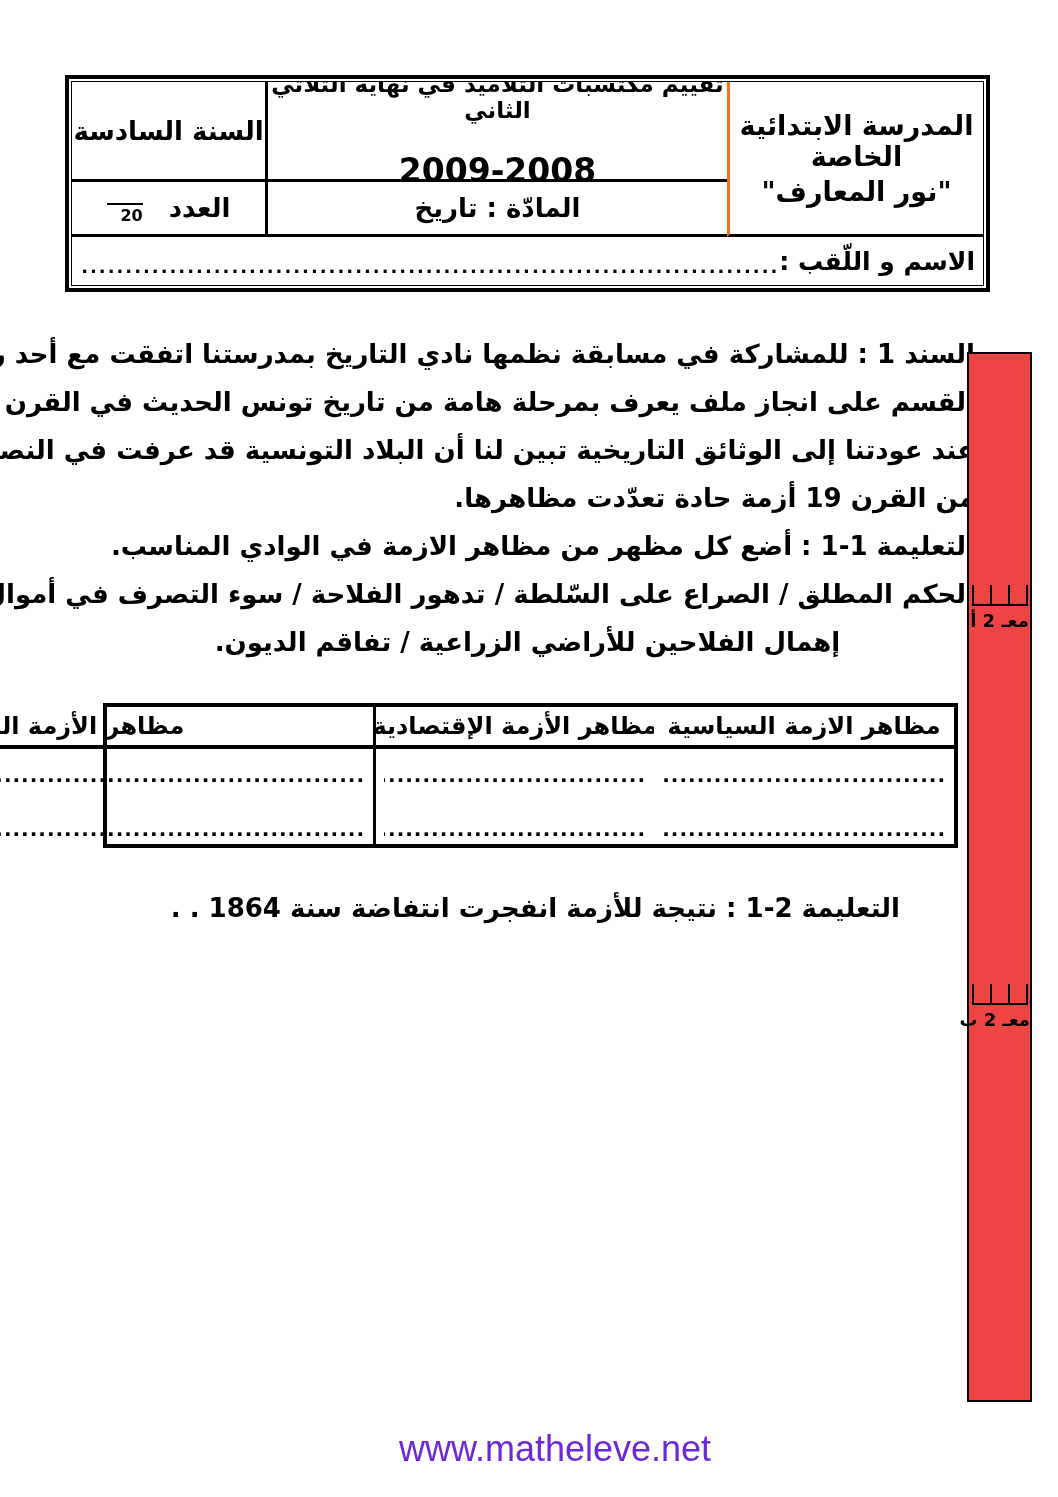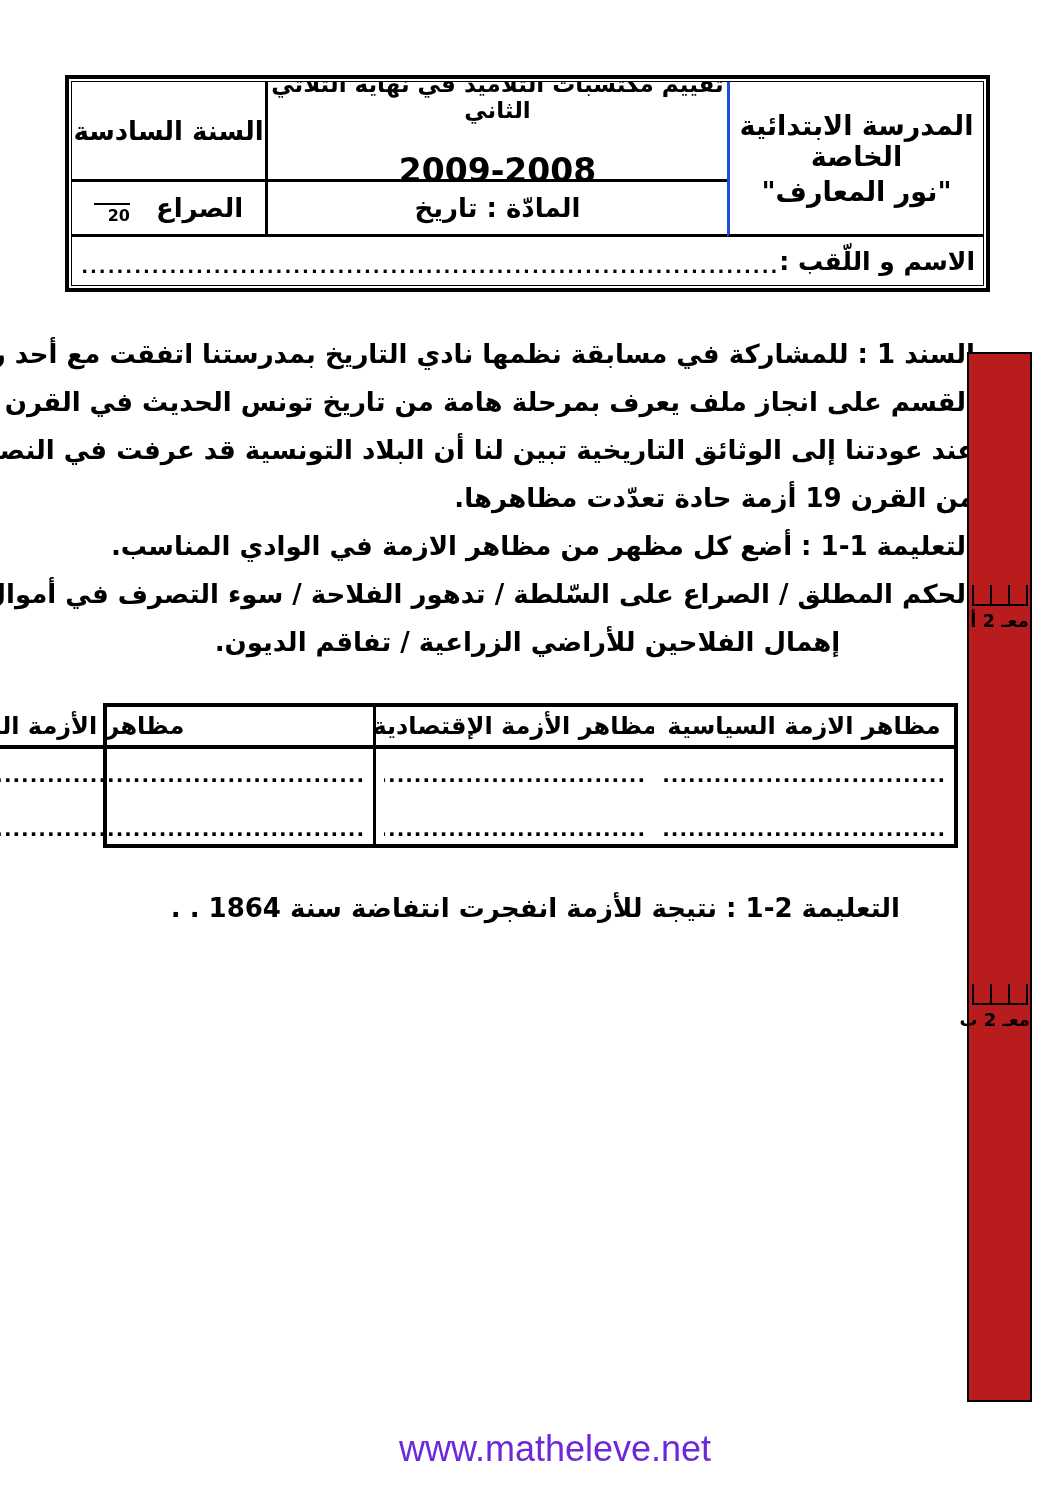--- a/index.html
+++ b/index.html
@@ -26,21 +26,21 @@
     margin:2px; border:1px solid #000;
     height:calc(100% - 4px);
     display:grid;
     direction:rtl;
     grid-template-columns:256px 462px 1fr;
     grid-template-rows:100px 55px 1fr;
   }
   .cell { overflow:hidden; }
   .cell-school {
     grid-column:1; grid-row:1 / 3;
-    border-left:3px solid #1d4ed8; border-bottom:3px solid #000;
+    border-left:3px solid #f97316; border-bottom:3px solid #000;
     display:flex; flex-direction:column; justify-content:center; align-items:center;
     gap:4px; font-size:27px; font-weight:bold; text-align:center;
   }
   .cell-eval {
     grid-column:2; grid-row:1;
     border-left:3px solid #000; border-bottom:3px solid #000;
     display:flex; flex-direction:column; justify-content:center; align-items:center;
     gap:28px; text-align:center;
   }
   .eval-title { font-size:23px; font-weight:bold; }
@@ -117,21 +117,21 @@
     position:absolute; left:80px; top:893px; width:820px;
     direction:rtl; text-align:right;
     font-size:26px; font-weight:bold; white-space:nowrap;
   }
 
   
   .margin-strip {
     position:absolute; left:967px; top:352px;
     width:65px; height:1050px;
     border:2px solid #000;
-    background:#b91c1c;
+    background:#ef4444;
   }
   .mark { position:absolute; left:0; width:100%; text-align:center; }
   .mark-a { top:229px; }
   .mark-b { top:628px; }
   .mark svg { display:block; margin:0 auto; }
   .mark-label {
     direction:rtl; font-size:18px; font-weight:bold; margin-top:3px;
     white-space:nowrap;
   }
 
@@ -158,21 +158,21 @@
         <div class="eval-title">تقييم مكتسبات التلاميذ في نهاية الثلاثي الثاني</div>
         <div class="eval-year">2009-2008</div>
       </div>
       <div class="cell cell-grade">
         <span>السنة السادسة</span>
       </div>
       <div class="cell cell-subject">
         <span>المادّة : تاريخ</span>
       </div>
       <div class="cell cell-score rtl">
-        <span>الصراع</span>
+        <span>العدد</span>
         <span class="score-frac">
           <span class="frac-line"></span>
           <span class="frac-den">20</span>
         </span>
       </div>
       <div class="cell cell-name rtl">
         <span>الاسم و اللّقب :</span>
         <span class="name-dots rtl">........................................................................................................................................................</span>
       </div>
     </div>

